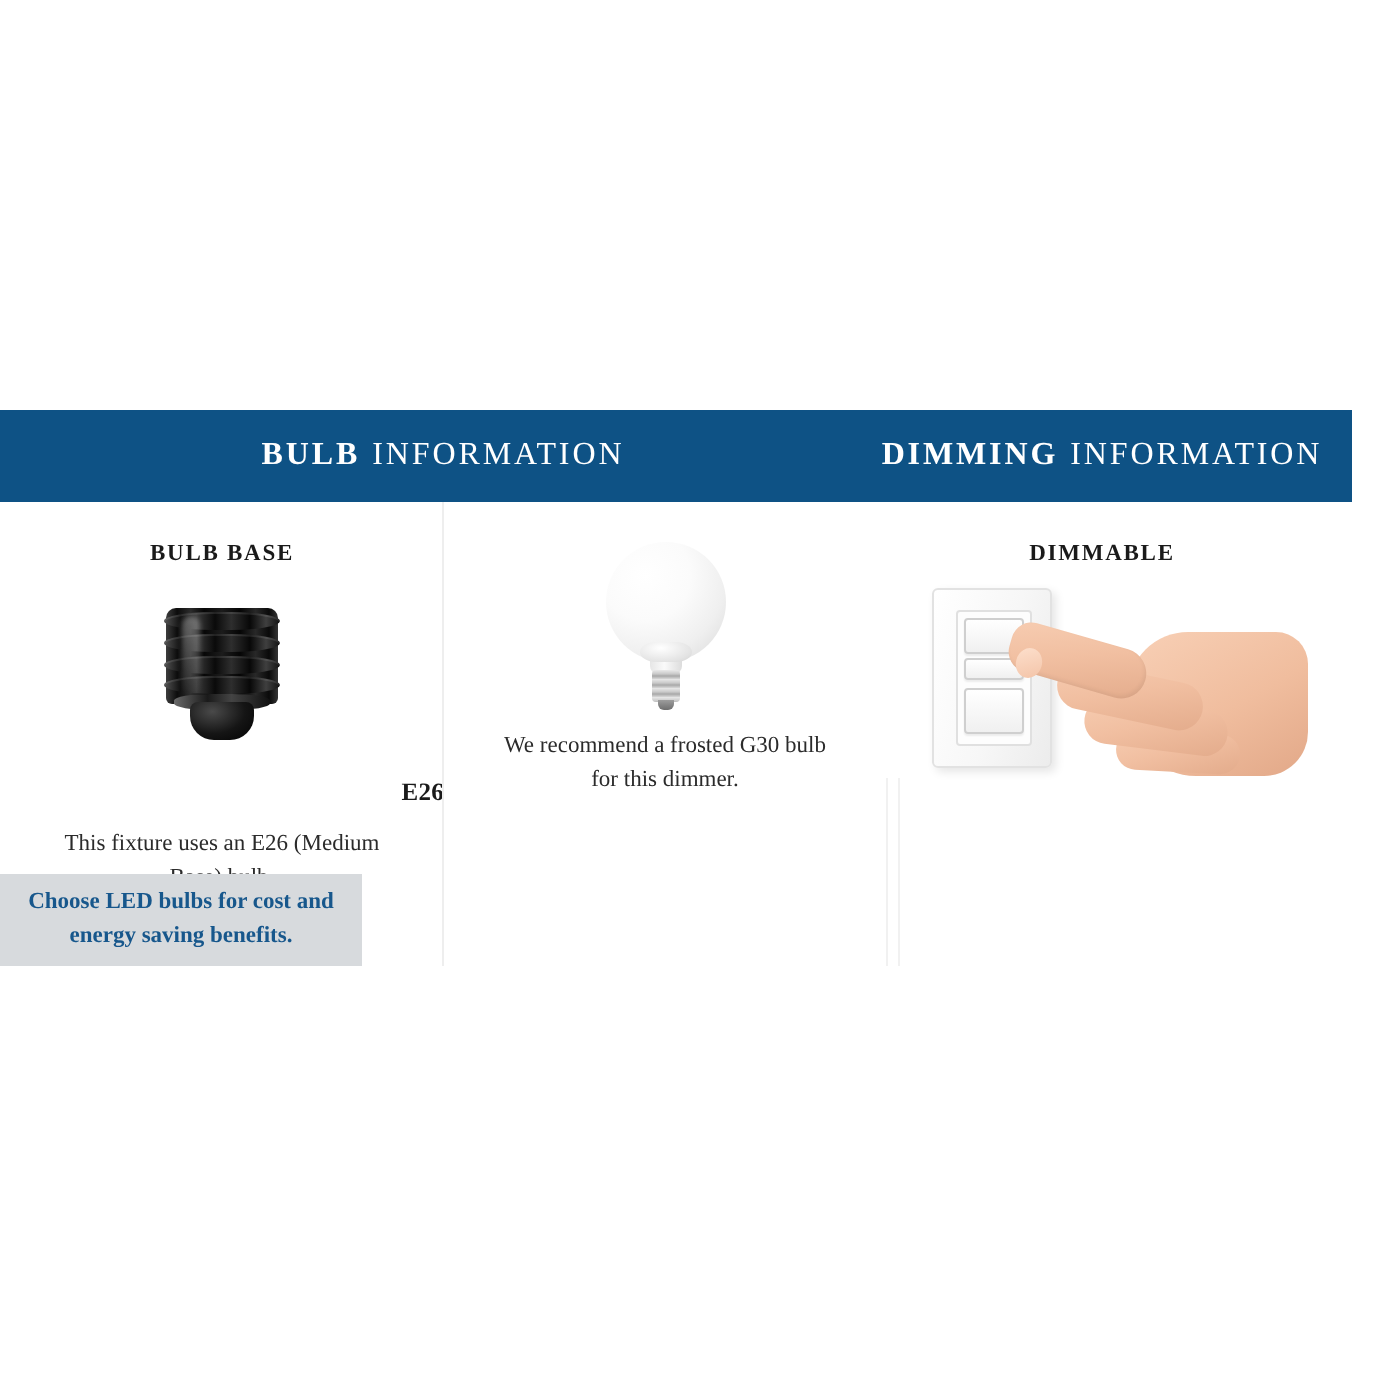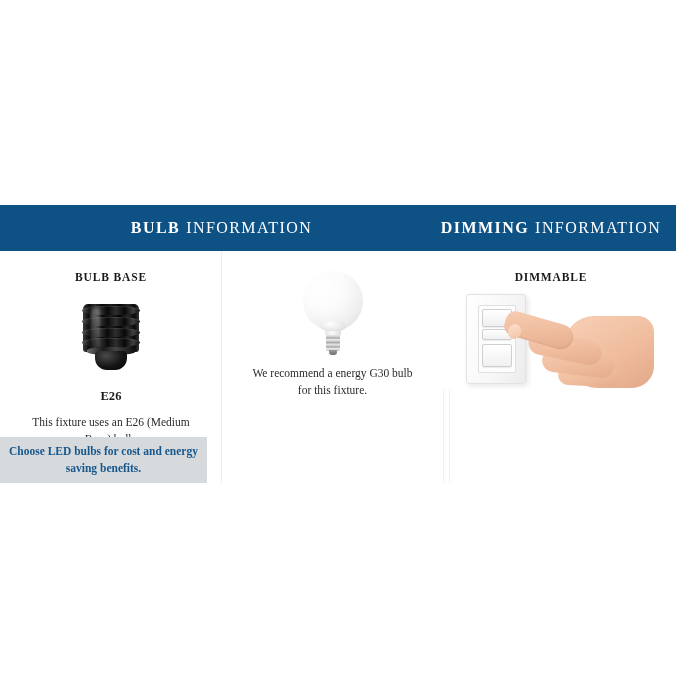--- a/index.html
+++ b/index.html
@@ -89,21 +89,21 @@
 
   .figure {
     height: 86px;
     display: flex;
     align-items: center;
     justify-content: center;
     margin-bottom: 8px;
   }
 
   .item-label {
-    text-align: center;
+    text-align: right;
     font-size: 12.5px;
     font-weight: bold;
     color: #1a1a1a;
     margin: 0 0 10px 0;
     letter-spacing: 0.01em;
   }
 
   .item-desc {
     text-align: center;
     font-size: 11.5px;
@@ -112,21 +112,21 @@
     margin: 0 auto;
     max-width: 175px;
   }
   .col-dim .item-desc { max-width: 205px; }
 
   
   .led-banner {
     position: absolute;
     left: 0px;
     top: 437px;
-    width: 207px;
+    width: 181px;
     height: 46px;
     background: #d7dadd;
     display: flex;
     align-items: center;
     justify-content: center;
   }
   .led-banner p {
     margin: 0;
     text-align: center;
     font-size: 11.5px;
@@ -402,21 +402,21 @@
           <div class="bulb-art">
             <div class="globe"></div>
             <div class="neck"></div>
             <div class="neck-flare"></div>
             <div class="screw"></div>
             <div class="screw-tip"></div>
           </div>
         </div>
 
 
-        <p class="item-desc">We recommend a energy G30 bulb for this fixture.</p>
+        <p class="item-desc">We recommend a frosted G30 bulb for this dimmer.</p>
       </div>
 
     </div>
   </section>
 
   <div class="led-banner">
     <p>Choose LED bulbs for cost and energy saving benefits.</p>
   </div>
 
   <section class="panel panel-dimming">

